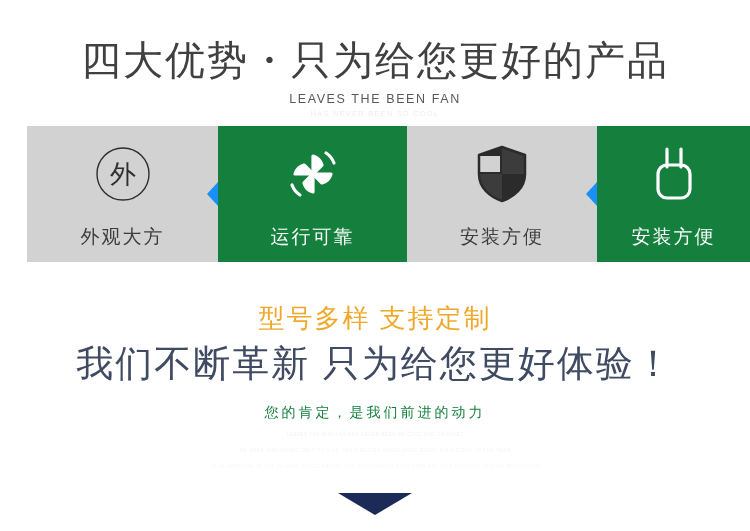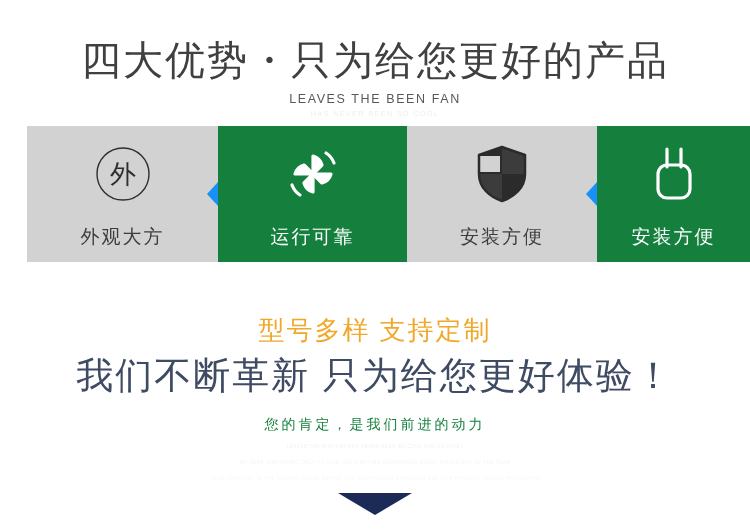--- a/index.html
+++ b/index.html
@@ -115,21 +115,21 @@
     font-size: 19px;
     letter-spacing: 2px;
     font-weight: 400;
   }
   .label-dark { color: #3d3d3d; }
   .label-light { color: #ffffff; }
 
   
   .lower {
     position: absolute;
-    top: 312px;
+    top: 300px;
     left: 0;
     width: 750px;
     text-align: center;
   }
   .line-orange {
     font-size: 26px;
     color: #f0a82a;
     letter-spacing: 2px;
     font-weight: 400;
     line-height: 36px;

